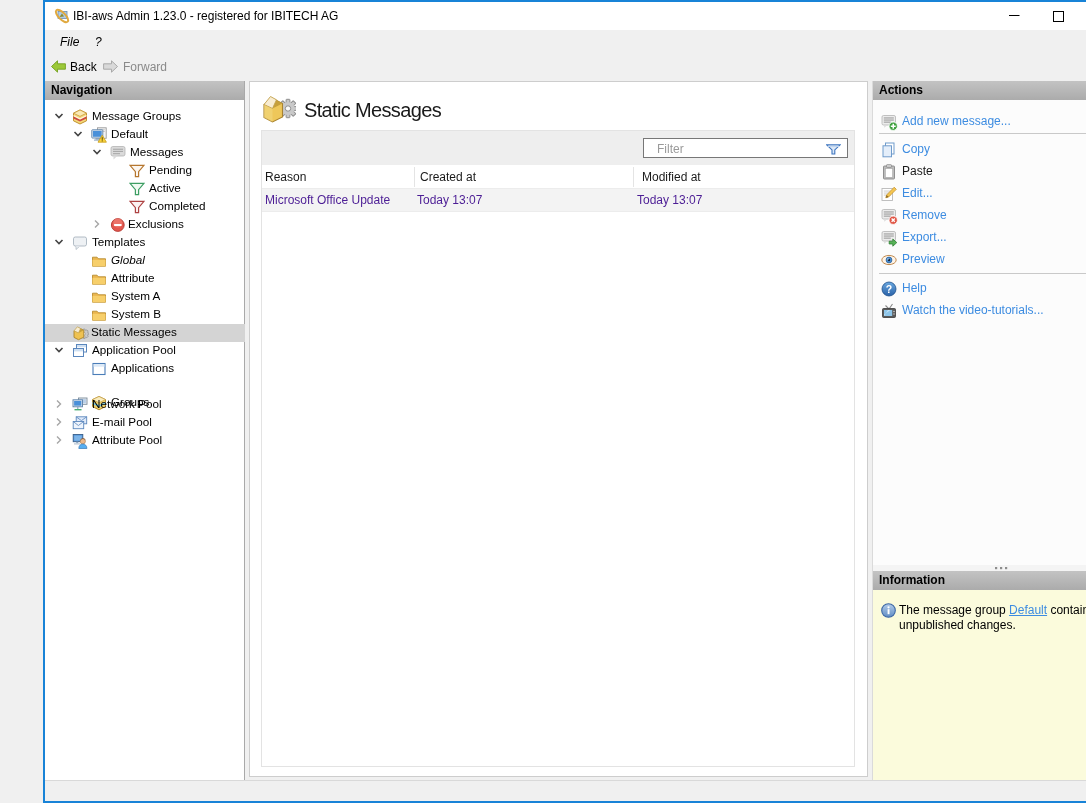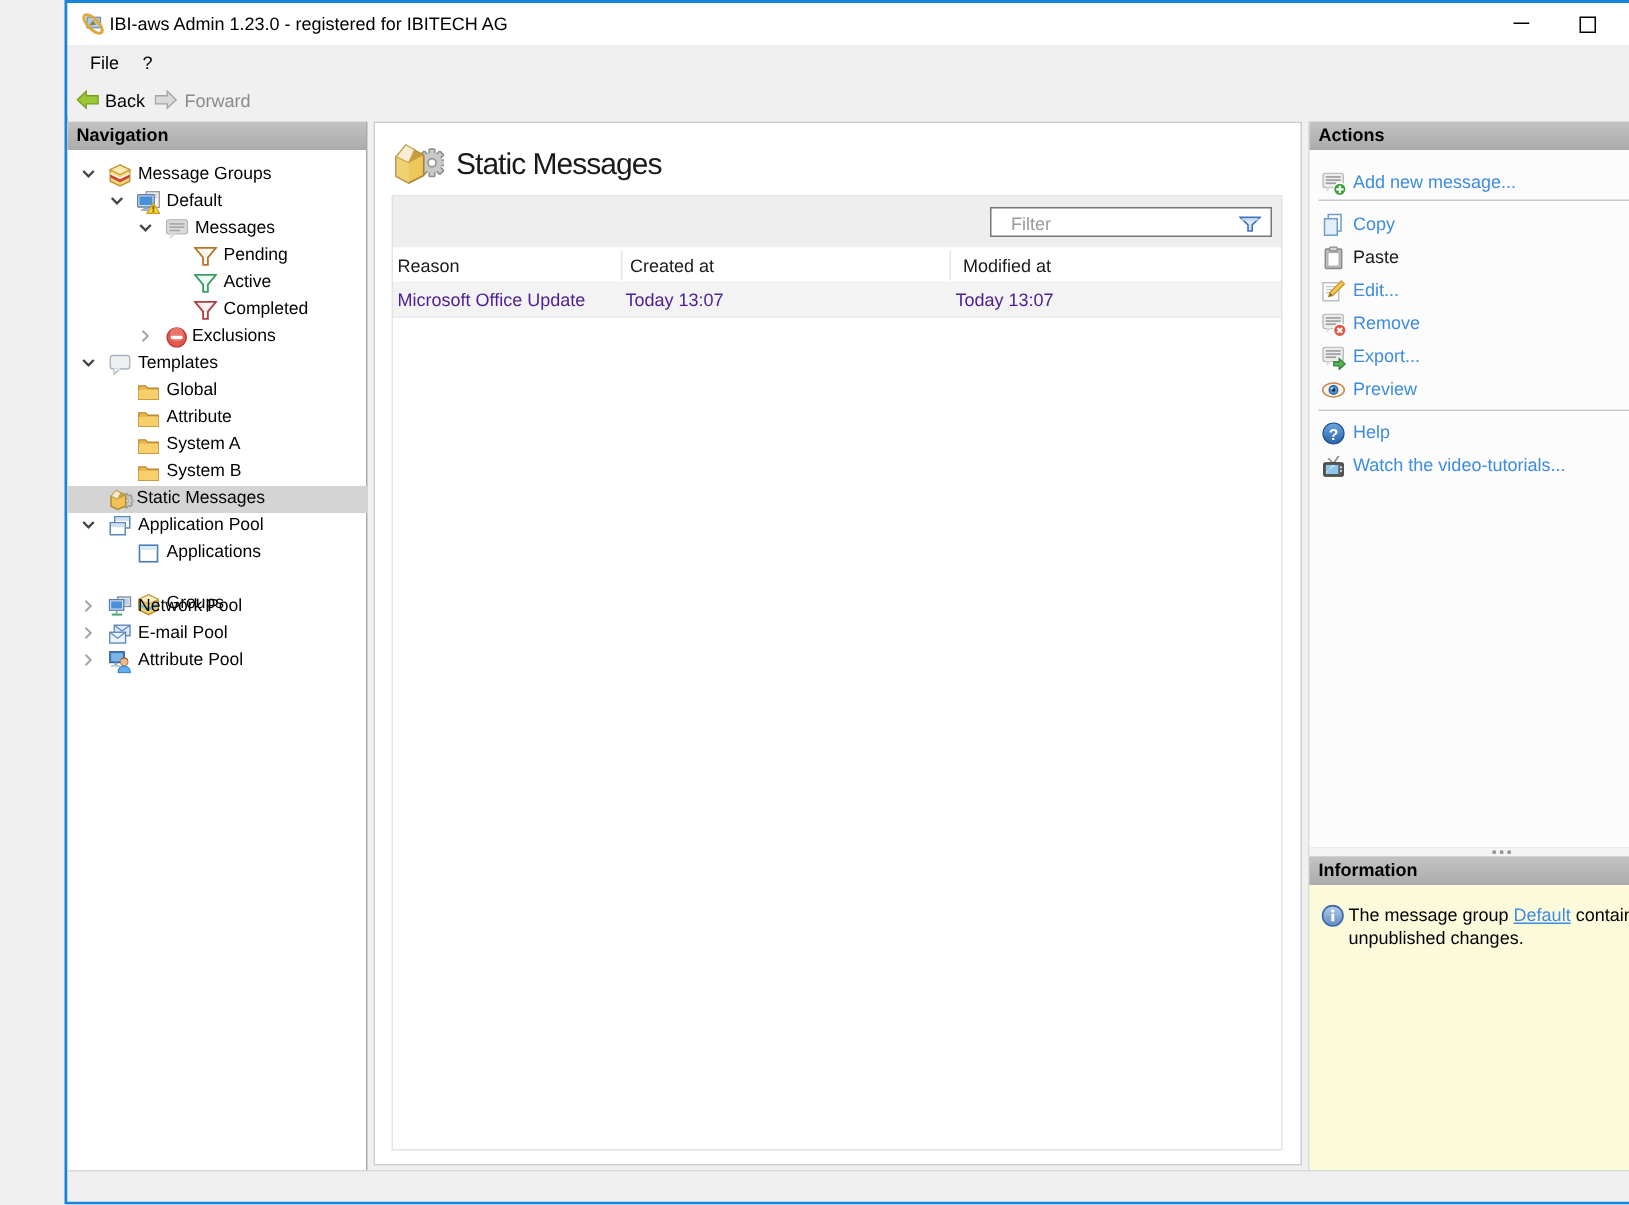--- a/index.html
+++ b/index.html
@@ -5,37 +5,37 @@
 * { margin:0; padding:0; box-sizing:border-box; }
 svg { display:block; }
 html,body { width:1086px; height:803px; overflow:hidden; }
 body { font-family:"Liberation Sans", sans-serif; font-size:12px; color:#000; background:#f0f0f0; position:relative; }
 .win { position:absolute; left:0; top:0; width:1086px; height:803px; border:2px solid #1883d7; background:#f0f0f0;margin-left:43px; }
 .abs { position:absolute; }
 .titlebar { left:0; top:0; width:1082px; height:28px; background:#ffffff; }
 .title-text { left:28px; top:7px; font-size:12px; color:#000; }
 .winbtn { top:0; width:45px; height:28px; }
 .menubar { left:0; top:28px; width:1082px; height:26px; background:#f0f0f0; }
-.menu-item { top:7px; font-size:12px; }
+.menu-item { top:7px; font-size:12px;font-style:italic; }
 .toolbar { left:0; top:54px; width:1082px; height:22px; background:#f0f0f0; }
 .panelhdr { height:19px; background:linear-gradient(#c3c3c3,#ababab); font-weight:bold; font-size:12px; line-height:19px; padding-left:6px; color:#000; }
 
 .nav { left:0; top:79px; width:200px; height:699px; background:#fff; border-right:1px solid #a9a9a9; }
 .tree { position:absolute; left:0; top:18px; width:100%; }
 .trow { position:absolute; height:18px; width:200px; line-height:18px; font-size:11.7px; white-space:nowrap; }
 .trow .chev { position:absolute; top:3px; }
 .trow .ticon { position:absolute; top:1px; }
 .trow .tlabel { position:absolute; top:-1px; }
 .sel { background:#d4d4d4; }
 
 .center { left:204px; top:79px; width:619px; height:696px; background:#fff; border:1px solid #cdcdcd; }
 .heading { position:absolute; left:54px; top:17px; font-size:20px; letter-spacing:-0.65px; color:#1a1a1a; }
 .block { position:absolute; left:11px; top:48px; width:594px; height:637px; border:1px solid #e3e3e3; background:#fff; }
 .fstrip { position:absolute; left:0; top:0; width:592px; height:34px; background:#eeeeee; }
-.fbox { position:absolute; right:6px; top:7px; width:188px; height:20px; background:#fff; border:1px solid #777;padding-left:42px; }
+.fbox { position:absolute; right:6px; top:7px; width:205px; height:20px; background:#fff; border:1px solid #777;padding-left:42px; }
 .fbox .ph { position:absolute; left:13px; top:3px; color:#9a9a9a; font-size:12px; }
 .thead { position:absolute; left:0; top:34px; width:592px; height:24px; background:#fff; border-bottom:1px solid #ececec; }
 .thead .c { position:absolute; top:5px; font-size:12px; color:#1a1a1a; }
 .vline { position:absolute; top:2px; width:1px; height:20px; background:#e4e4e4; }
 .drow { position:absolute; left:0; top:58px; width:592px; height:23px; background:#f3f3f3; border-bottom:1px solid #ececec; }
 .drow .c { position:absolute; top:4px; font-size:12px; color:#4c1d95; }
 
 .actions { left:828px; top:79px; width:254px; height:484px; background:#fcfcfc; box-shadow:-1px 0 0 #dadada; }
 .aitem { position:absolute; left:8px; width:240px; height:18px; }
 .aitem .aicon { position:absolute; left:0; top:1px; }
@@ -188,21 +188,21 @@
      <rect x="4" y="10.6" width="4" height="1" fill="#eef1f4"></rect>
     </svg>
     <div class="tlabel" style="left:47px;">Templates</div>
    </div>
 
    <div class="trow" style="top:153px;">
     <svg class="ticon" style="left:46px;" width="16" height="16" viewBox="0 0 16 16">
      <path d="M1.5 4.2 L6 4.2 L7.6 5.8 L14.5 5.8 L14.5 13.2 L1.5 13.2 Z" fill="#eab54e" stroke="#b98c2f" stroke-width="0.9"></path>
      <path d="M1.5 6.8 L14.5 6.8 L14.5 13.2 L1.5 13.2 Z" fill="#f7cf6b"></path>
     </svg>
-    <div class="tlabel" style="left:66px;">Global</div>
+    <div class="tlabel" style="left:66px;font-style:italic;">Global</div>
    </div>
    <div class="trow" style="top:171px;">
     <svg class="ticon" style="left:46px;" width="16" height="16" viewBox="0 0 16 16">
      <path d="M1.5 4.2 L6 4.2 L7.6 5.8 L14.5 5.8 L14.5 13.2 L1.5 13.2 Z" fill="#eab54e" stroke="#b98c2f" stroke-width="0.9"></path>
      <path d="M1.5 6.8 L14.5 6.8 L14.5 13.2 L1.5 13.2 Z" fill="#f7cf6b"></path>
     </svg>
     <div class="tlabel" style="left:66px;">Attribute</div>
    </div>
    <div class="trow" style="top:189px;">
     <svg class="ticon" style="left:46px;" width="16" height="16" viewBox="0 0 16 16">

